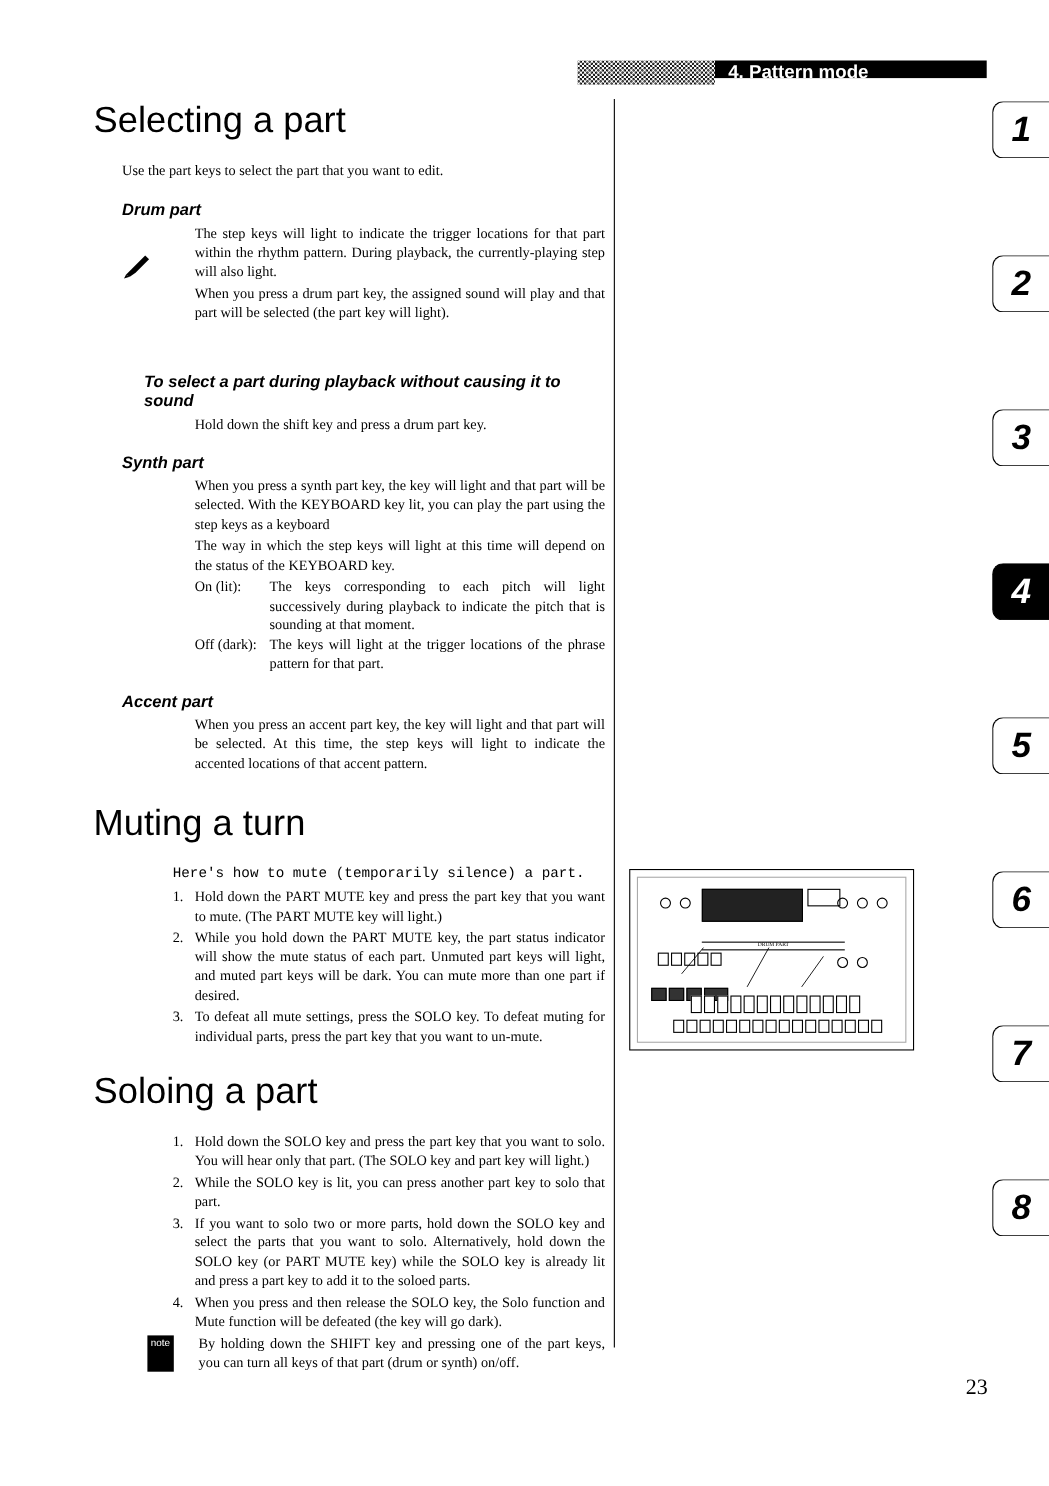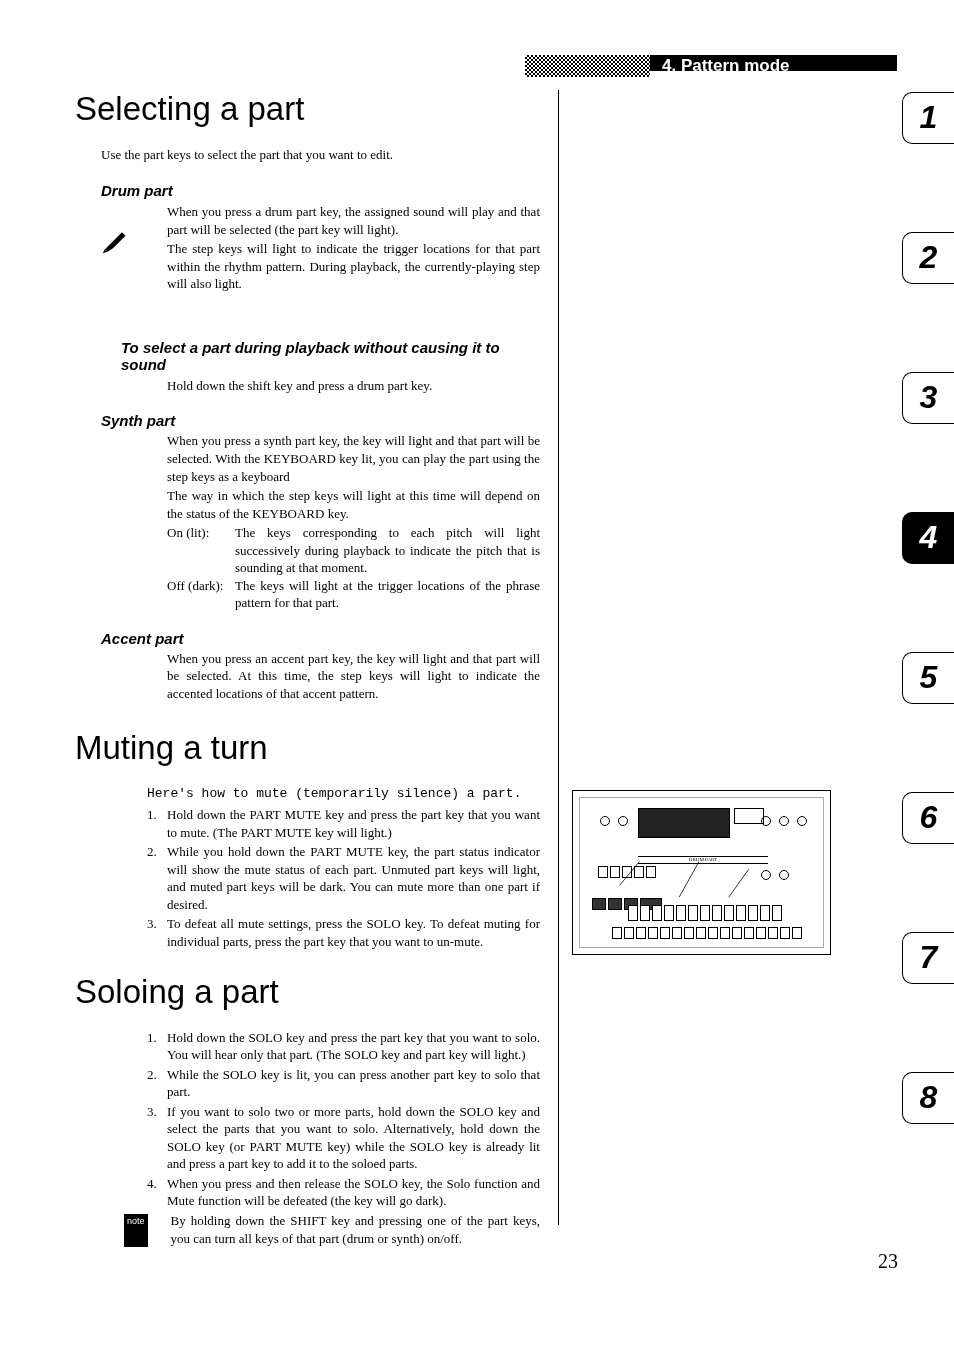--- a/index.html
+++ b/index.html
@@ -36,21 +36,21 @@
     color: #fff;
     font-family: Arial, Helvetica, sans-serif;
     font-weight: bold;
     font-size: 17px;
     line-height: 22px;
     padding-left: 12px;
   }
   .content {
     position: absolute;
     top: 90px;
-    left: 75px;
+    left: 85px;
     width: 465px;
   }
   h1 {
     font-family: Arial, Helvetica, sans-serif;
     font-weight: normal;
     font-size: 33px;
     margin-bottom: 18px;
     letter-spacing: 0px;
   }
   .intro {
@@ -213,22 +213,22 @@
 </div>
 
 <div class="vrule"></div>
 
 <div class="content">
 
   <h1>Selecting a part</h1>
   <p class="intro">Use the part keys to select the part that you want to edit.</p>
 
   <h2 class="sub">Drum part</h2>
+  <p class="body-p">The step keys will light to indicate the trigger locations for that part within the rhythm pattern. During playback, the currently-playing step will also light.</p>
   <p class="body-p">When you press a drum part key, the assigned sound will play and that part will be selected (the part key will light).</p>
-  <p class="body-p">The step keys will light to indicate the trigger locations for that part within the rhythm pattern. During playback, the currently-playing step will also light.</p>
 
   <div style="position:relative;height:36px;">
     <svg class="hand-icon" viewBox="0 0 32 32">
       <path d="M4 26 L10 20 L24 6 L28 10 L14 24 L8 28 Z" fill="#000"></path>
       <path d="M4 26 L8 28 L2 30 Z" fill="#000"></path>
     </svg>
   </div>
 
   <h2 class="sub" style="margin-left:46px;">To select a part during playback without causing it to sound</h2>
   <p class="body-p">Hold down the shift key and press a drum part key.</p>

